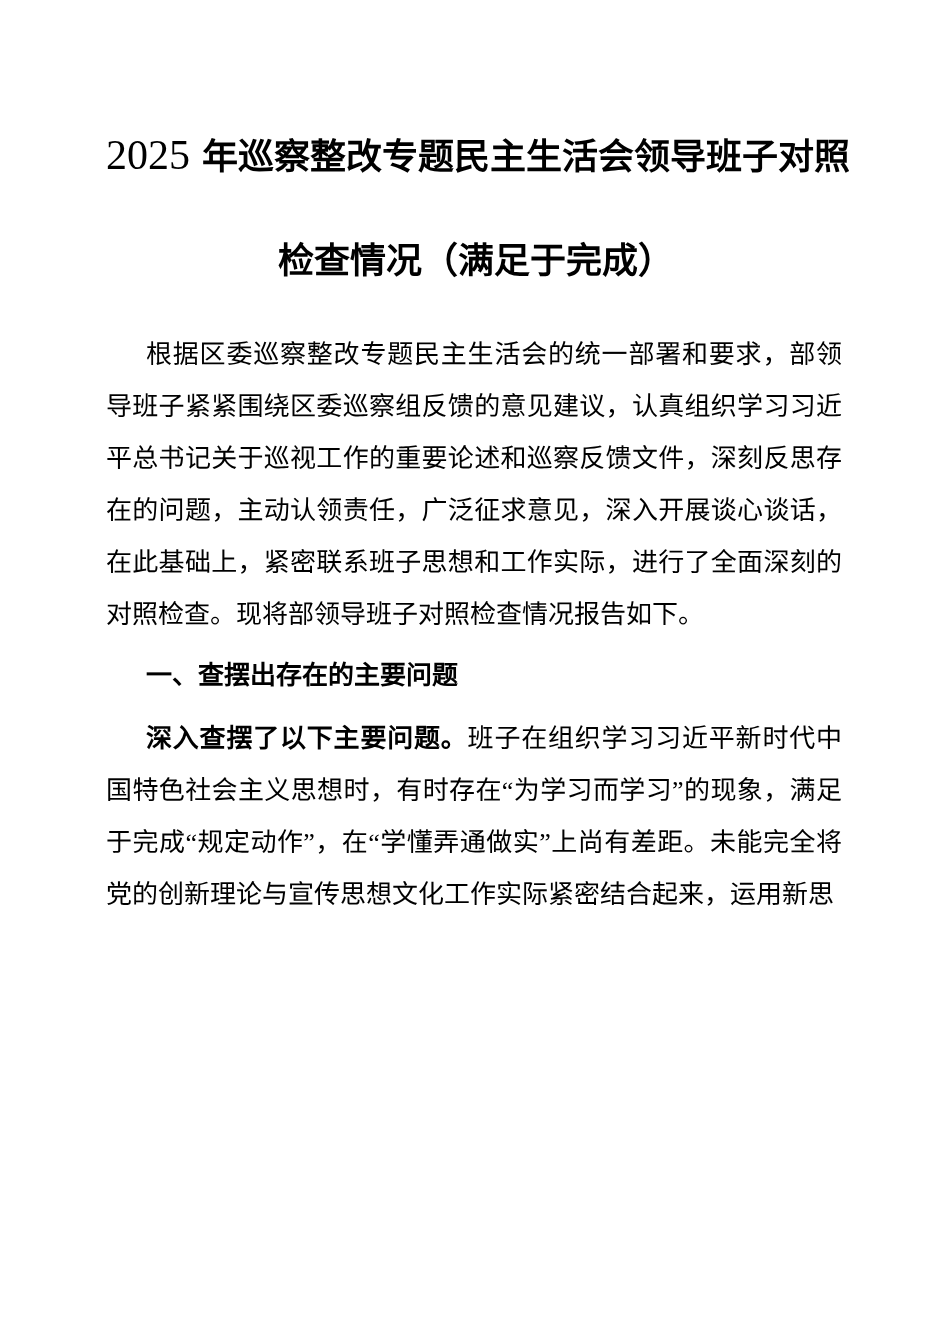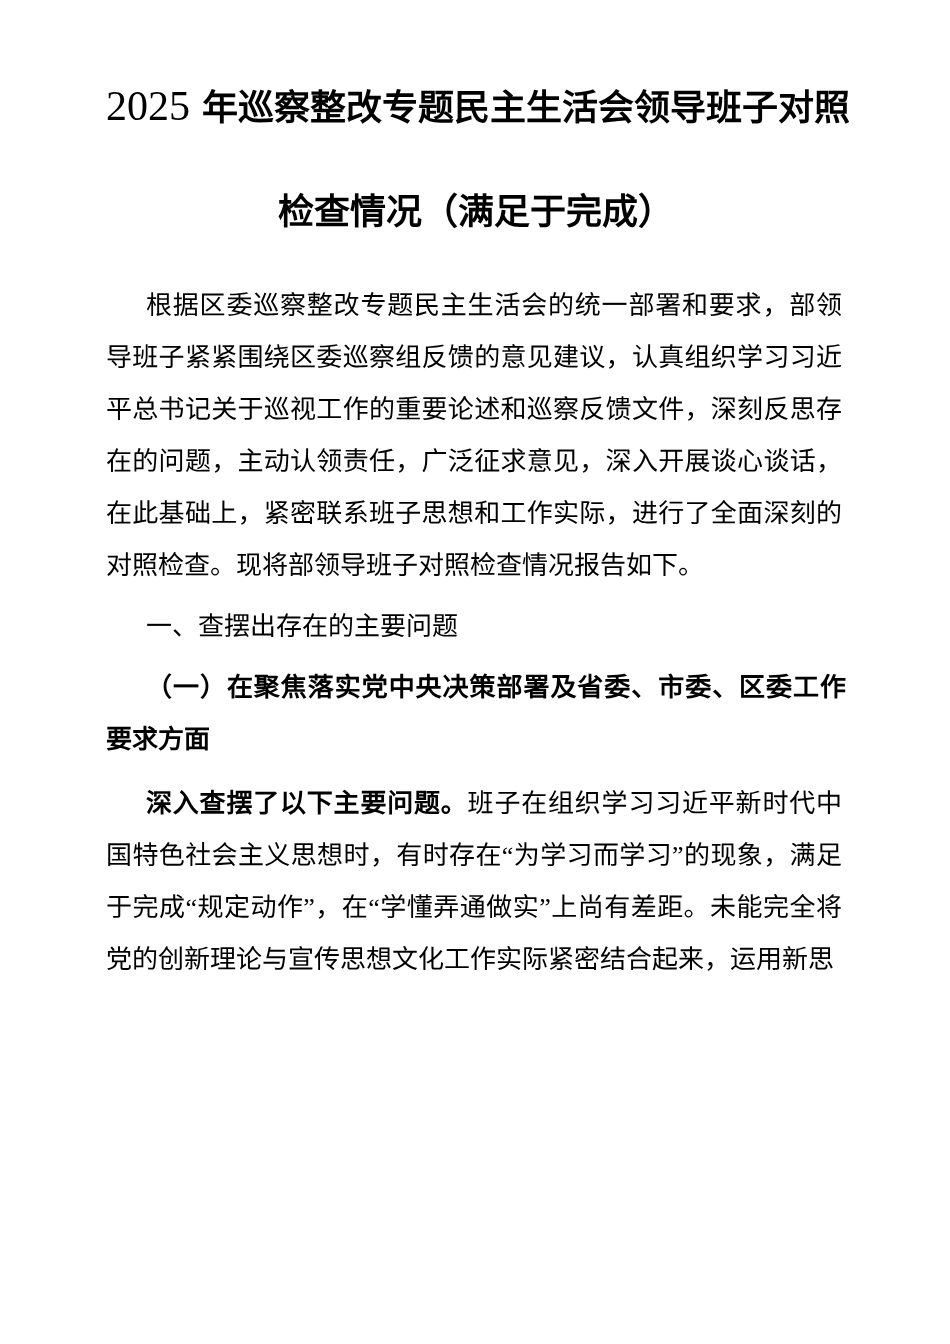--- a/index.html
+++ b/index.html
@@ -5,21 +5,21 @@
   html, body {
     margin: 0;
     padding: 0;
     background: #ffffff;
   }
   .page {
     position: relative;
     width: 950px;
     height: 1344px;
     box-sizing: border-box;
-    padding: 54px 104px 0 106px;
+    padding: 103px 104px 0 106px;
     background: #ffffff;
     color: #000000;
     overflow: hidden;
   }
   .doc-title {
     margin: 0;
     text-align: center;
     font-family: "Liberation Sans", "DejaVu Sans", sans-serif;
     font-weight: 700;
     font-size: 36px;
@@ -45,21 +45,21 @@
     text-align: justify;
     text-indent: 40px;
     color: #000000;
   }
   .para.first {
     margin-top: 16px;
   }
   .heading-hei {
     margin: 8px 0 0 0;
     font-family: "Liberation Sans", "DejaVu Sans", sans-serif;
-    font-weight: 400;
+    font-weight: 700;
     font-size: 26px;
     line-height: 52px;
     text-indent: 40px;
     color: #000000;
   }
   .heading-kai {
     margin: 10px 0 0 0;
     font-family: "Liberation Serif", "DejaVu Serif", serif;
     font-weight: 700;
     font-size: 26px;
@@ -81,17 +81,16 @@
   <h1 class="doc-title">
     <span class="title-line"><span class="title-year">2025</span><span>年巡察整改专题民主生活会领导班子对照</span></span>
     <span class="title-line">检查情况（满足于完成）</span>
   </h1>
 
   <p class="para first">根据区委巡察整改专题民主生活会的统一部署和要求，部领导班子紧紧围绕区委巡察组反馈的意见建议，认真组织学习习近平总书记关于巡视工作的重要论述和巡察反馈文件，深刻反思存在的问题，主动认领责任，广泛征求意见，深入开展谈心谈话，在此基础上，紧密联系班子思想和工作实际，进行了全面深刻的对照检查。现将部领导班子对照检查情况报告如下。</p>
 
   <h2 class="heading-hei">一、查摆出存在的主要问题</h2>
 
 
-  <h3 class="heading-kai">（一）在聚焦落实党中央决策部署及省委、市委、区委工作要求方面</h3>
 
   <p class="para issue-para"><strong class="issue-lead">深入查摆了以下主要问题。</strong><span>班子在组织学习习近平新时代中国特色社会主义思想时，有时存在“为学习而学习”的现象，满足于完成“规定动作”，在“学懂弄通做实”上尚有差距。未能完全将党的创新理论与宣传思想文化工作实际紧密结合起来，运用新思</span></p>
 
 </div>
 
 </body></html>

